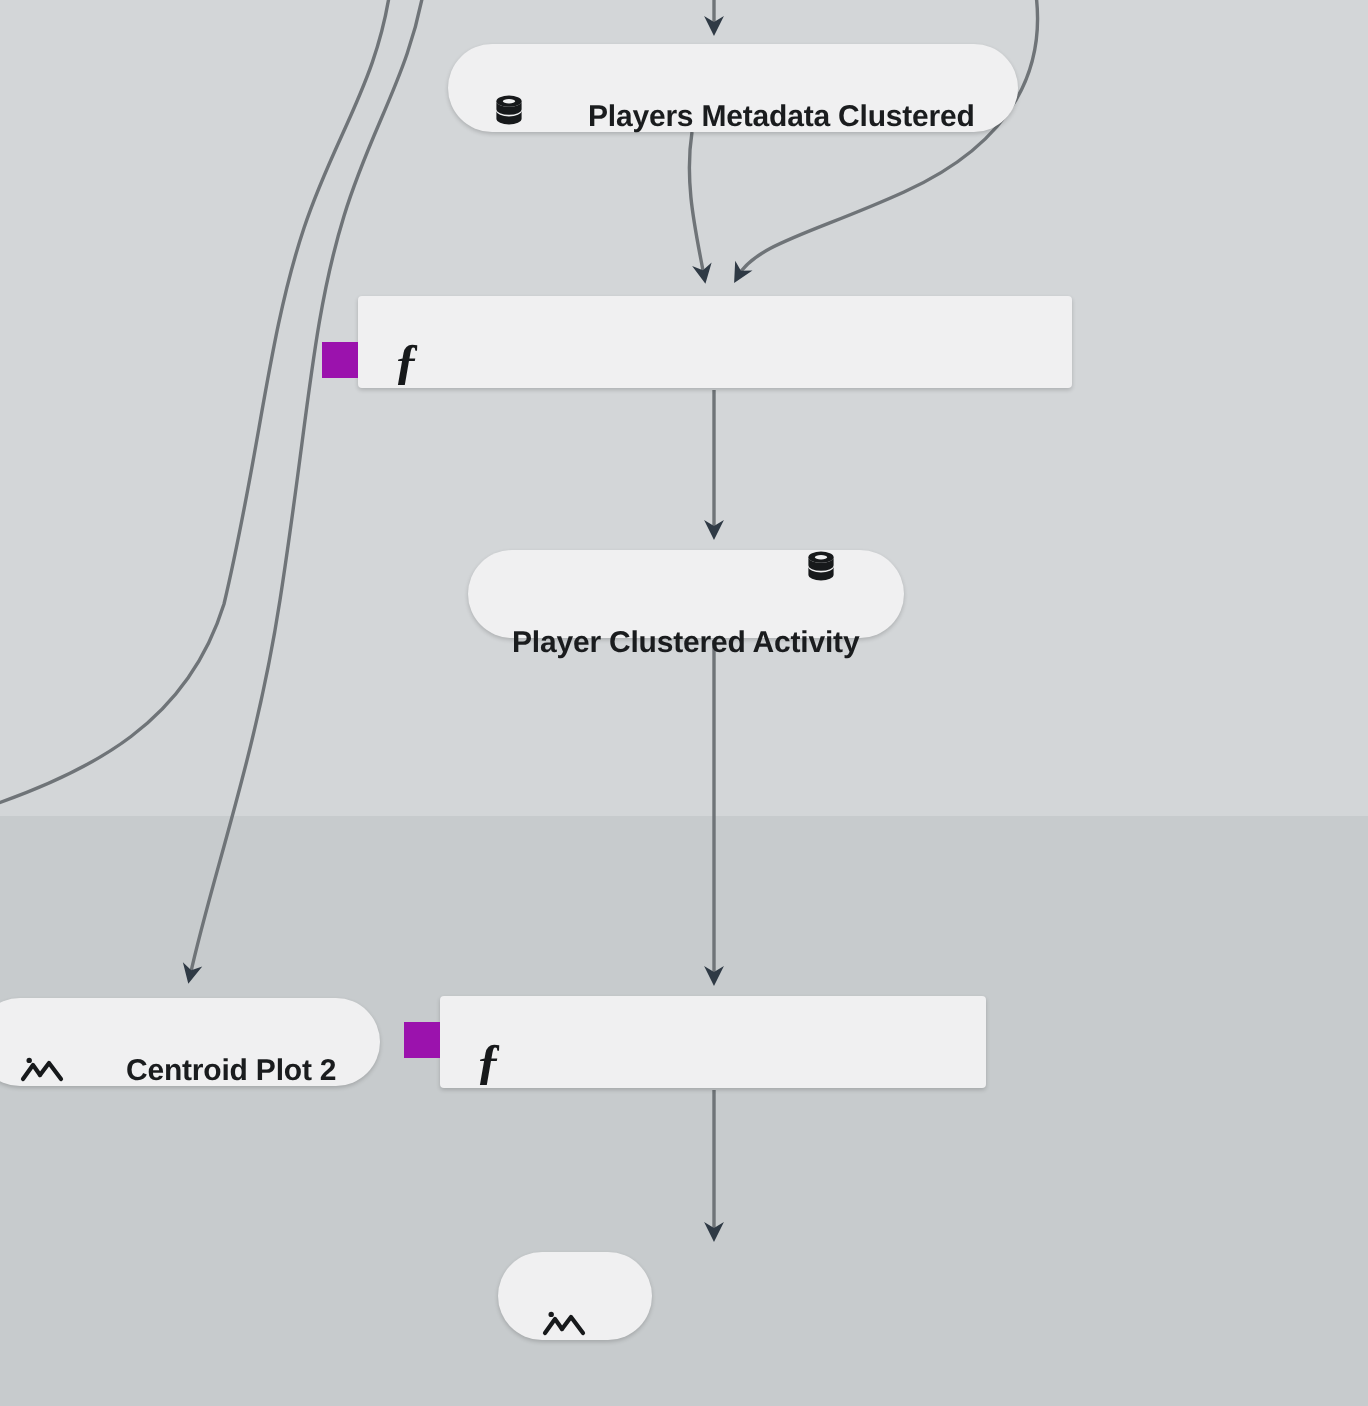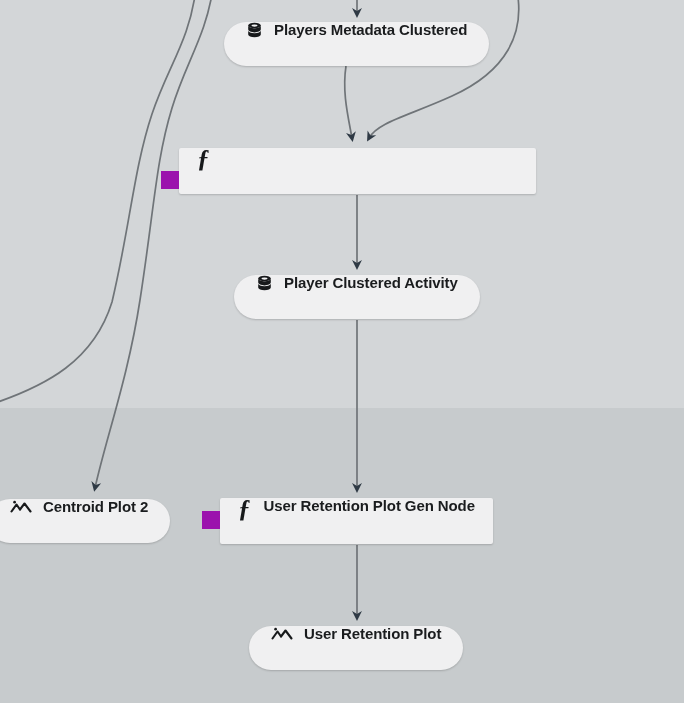--- a/index.html
+++ b/index.html
@@ -17,25 +17,26 @@
   }
   .band{position:absolute;left:0;width:684px;}
   #band-top{top:0;height:408px;background:#d3d6d8;}
   #band-bottom{top:408px;height:295px;background:#c7cbcd;}
 
   #edges{position:absolute;left:0;top:0;width:684px;height:703px;pointer-events:none;}
 
   .node{
     position:absolute;
     display:flex;
-    align-items:flex-start;
+    align-items:flex-end;
     box-sizing:border-box;
     background:#f0f0f1;
     color:#1a1c1e;
     white-space:nowrap;
+    gap:20px;
   }
   .node.pill{
     border-radius:26px;
     padding:0 22px;
     height:44px;
     box-shadow:0 1px 2px rgba(0,0,0,0.18);
   }
   .node.rect{
     border-radius:2px;
     padding:0 18px;
@@ -73,21 +74,21 @@
     position:absolute;
     width:18px;height:18px;
     background:#9b12ad;
     top:50%;
     transform:translateY(-50%);
   }
 
   
   #n-players-metadata-clustered{left:224px;top:22px;}
   #n-player-cluster-activity-concatenator{left:179px;top:148px;width:357px;}
-  #n-player-clustered-activity{left:234px;top:275px;}
+  #n-player-clustered-activity{left:234px;top:275px;flex-direction:column;}
   #n-centroid-plot-1{left:-12px;top:499px;}
   #n-user-retention-plot-gen{left:220px;top:498px;width:273px;}
   #n-user-retention-plot{left:249px;top:626px;}
 
   #h-concat{left:161px;}
   #h-retgen{left:202px;}
 </style>
 </head>
 <body>
 
@@ -157,28 +158,26 @@
         <path d="M1.5 12.5 L6.5 5.5 L10 10.5" fill="none" stroke="#17191b" stroke-width="2.1" stroke-linecap="round" stroke-linejoin="round"></path>
         <path d="M10 10.5 L14.5 4.5 L20.5 12.5" fill="none" stroke="#17191b" stroke-width="2.1" stroke-linecap="round" stroke-linejoin="round"></path>
         <circle cx="4.6" cy="3.2" r="1.35" fill="#17191b"></circle>
       </svg>
     </span>
     <span class="label">Centroid Plot 2</span>
   </div>
 
   <div class="node rect" id="n-user-retention-plot-gen">
     <span class="fglyph">ƒ</span>
-    <span class="label">User Retention Plot Gen Node</span>
   </div>
   <div class="handle" id="h-retgen" style="top:511px;transform:none;"></div>
 
   <div class="node pill" id="n-user-retention-plot">
     <span class="ic">
       <svg width="22" height="16" viewBox="0 0 22 16">
         <path d="M1.5 12.5 L6.5 5.5 L10 10.5" fill="none" stroke="#17191b" stroke-width="2.1" stroke-linecap="round" stroke-linejoin="round"></path>
         <path d="M10 10.5 L14.5 4.5 L20.5 12.5" fill="none" stroke="#17191b" stroke-width="2.1" stroke-linecap="round" stroke-linejoin="round"></path>
         <circle cx="4.6" cy="3.2" r="1.35" fill="#17191b"></circle>
       </svg>
     </span>
-    <span class="label">User Retention Plot</span>
   </div>
 
 </div>
 
 </body></html>

